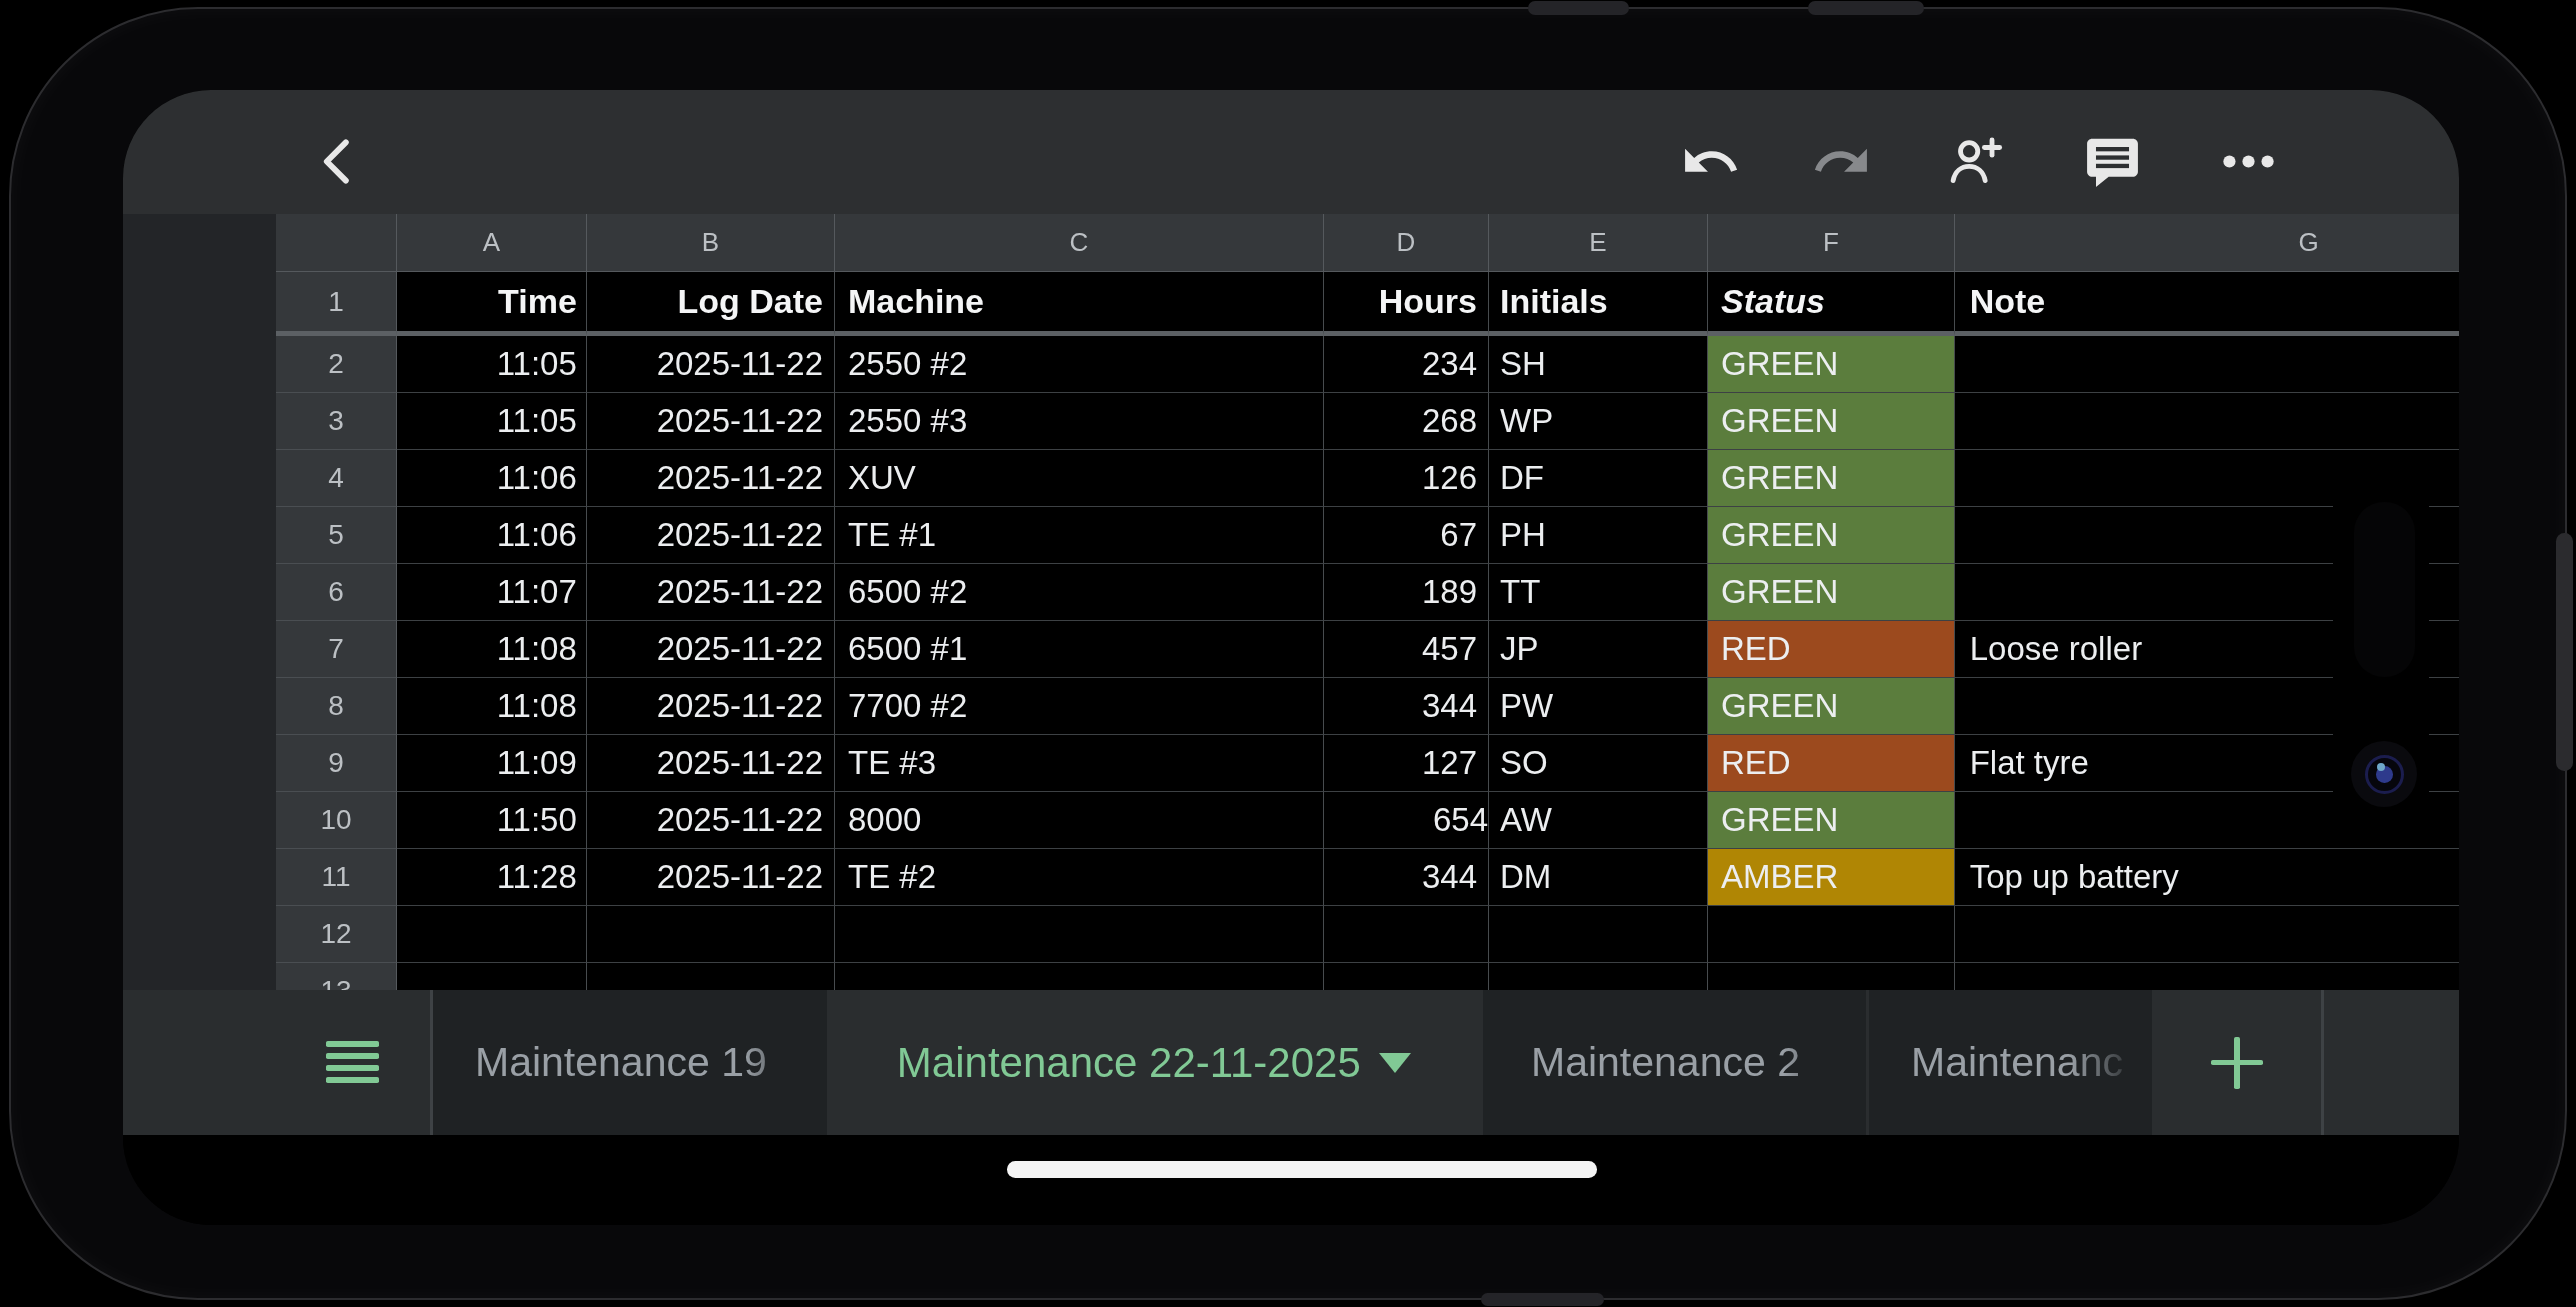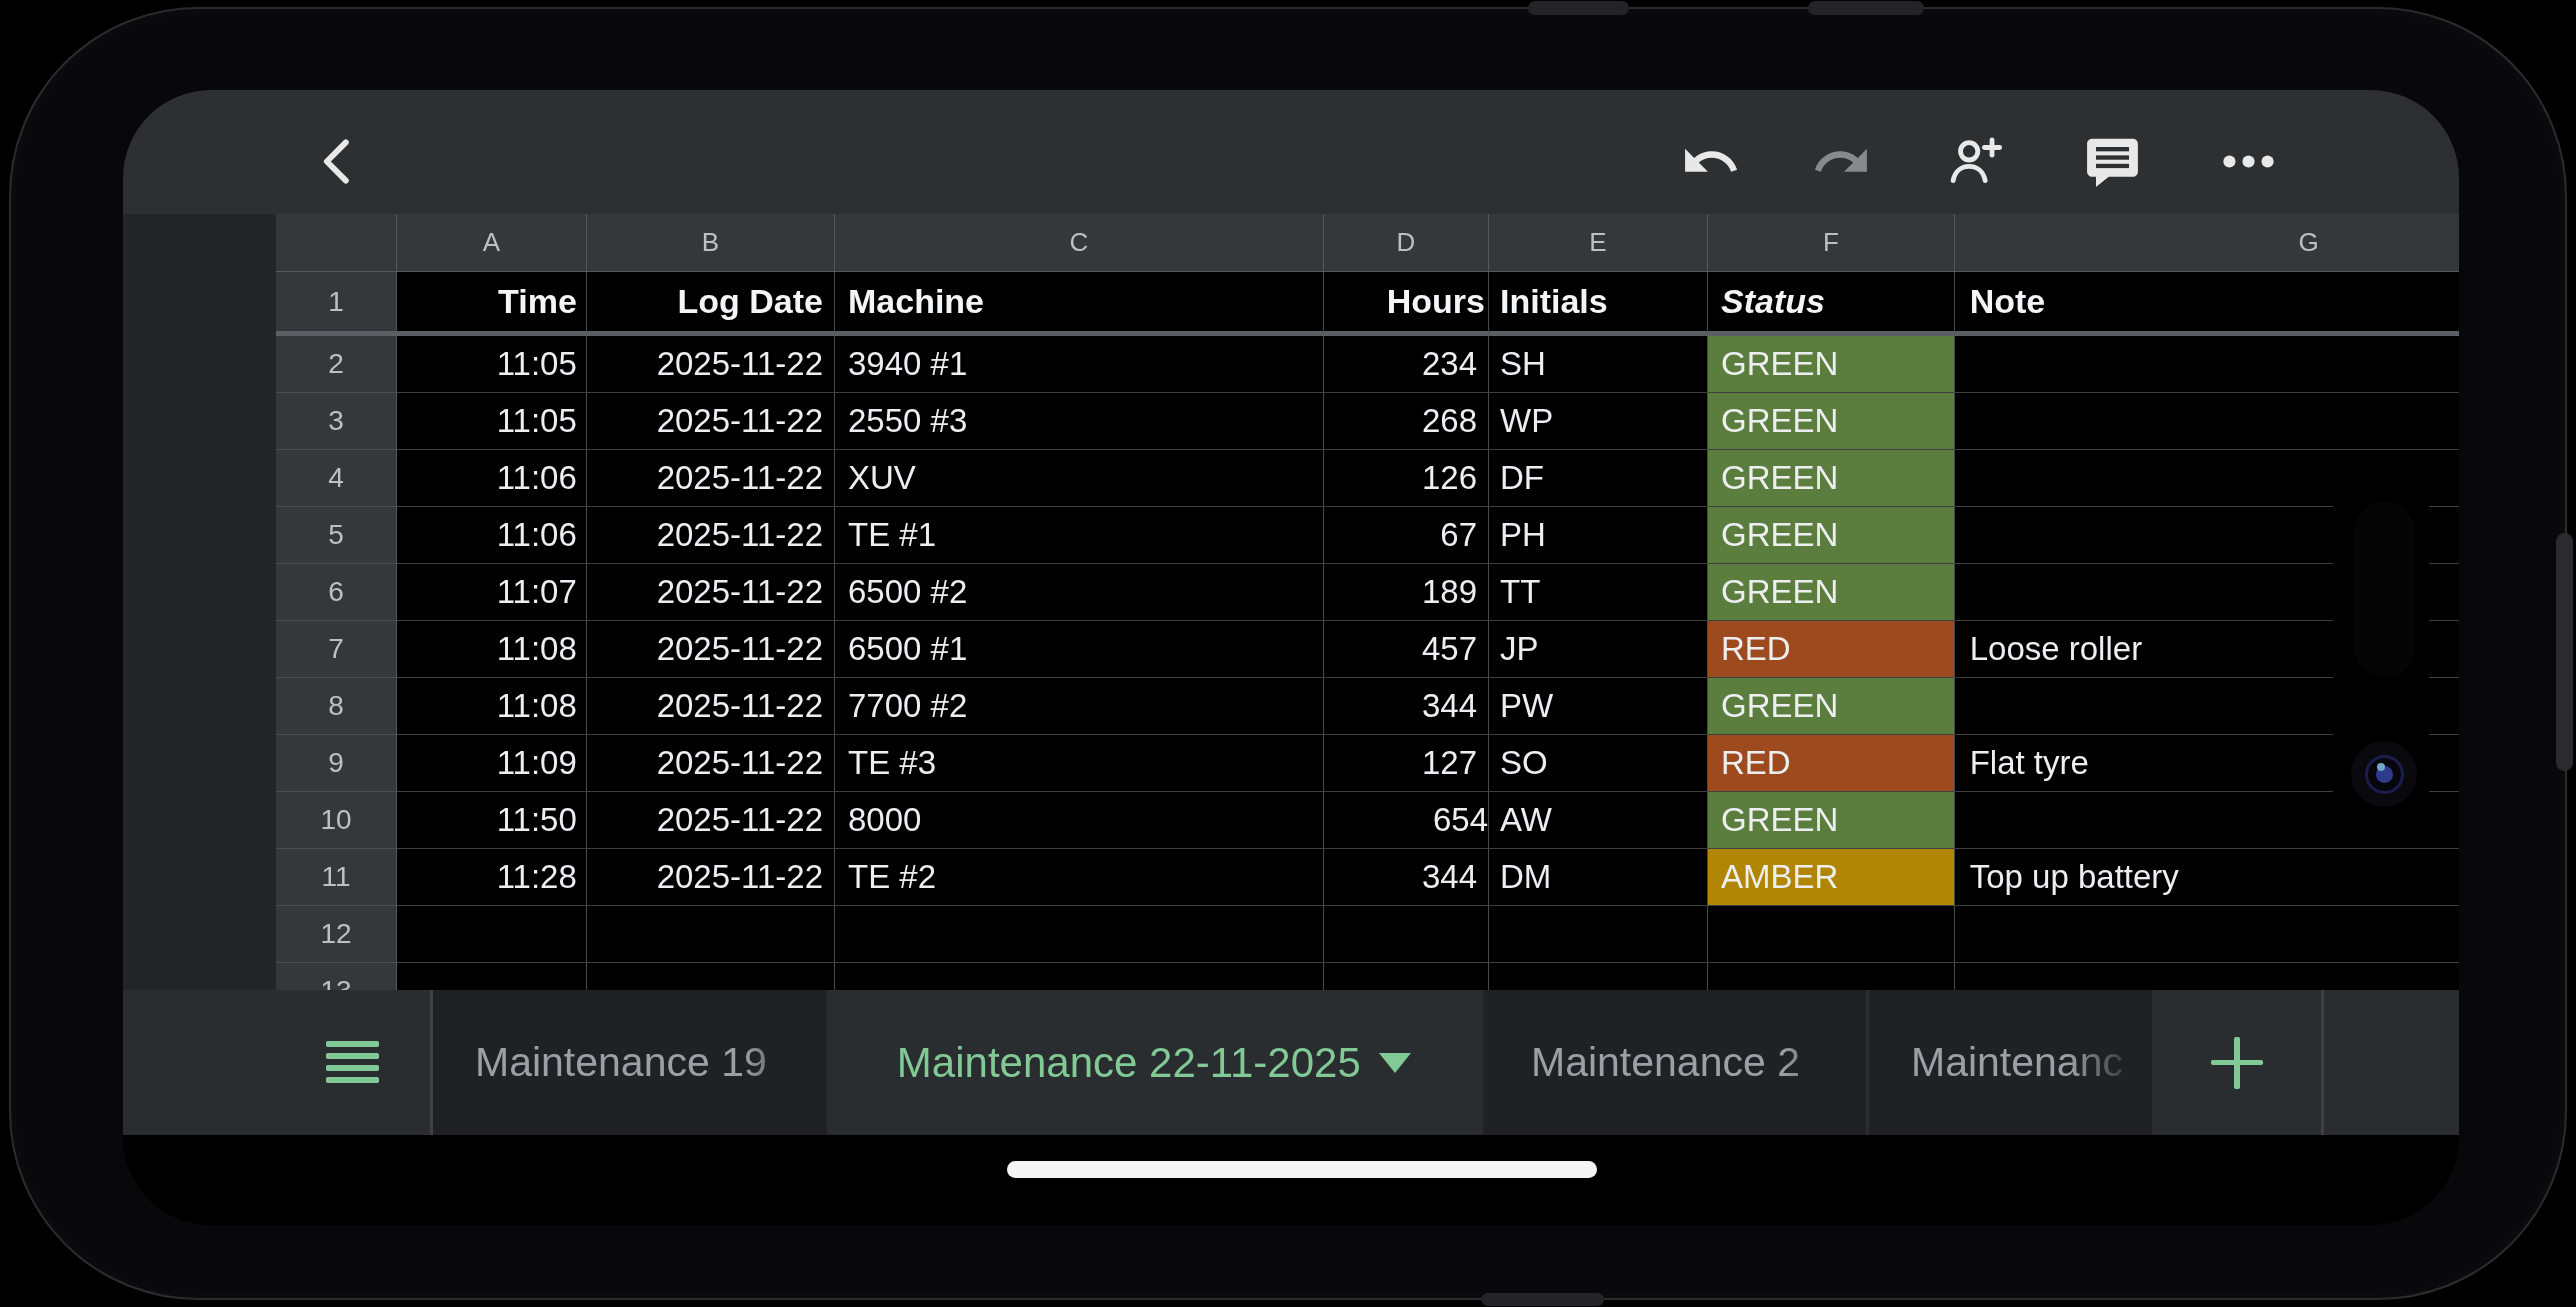--- a/index.html
+++ b/index.html
@@ -163,28 +163,28 @@
         <div class="hcell">B</div>
         <div class="hcell">C</div>
         <div class="hcell">D</div>
         <div class="hcell">E</div>
         <div class="hcell">F</div>
         <div class="hcell">G</div>
         <div class="gcell hdr1">1</div>
         <div class="cell hdr ar" style="padding-right: 9.2px;">Time</div>
         <div class="cell hdr ar" style="padding-right: 11px;">Log Date</div>
         <div class="cell hdr al" style="padding-left: 13px;">Machine</div>
-        <div class="cell hdr ar" style="padding-right: 3px;">Hours</div>
+        <div class="cell hdr ar" style="padding-right: 11px;">Hours</div>
         <div class="cell hdr al" style="padding-left: 11px;">Initials</div>
         <div class="cell hdr al" style="padding-left: 13px; font-style: italic;">Status</div>
         <div class="cell hdr al" style="padding-left: 14.7px;">Note</div>
         <div class="gcell">2</div>
         <div class="cell ar" style="padding-right: 9.2px;">11:05</div>
         <div class="cell ar" style="padding-right: 11px;">2025-11-22</div>
-        <div class="cell al" style="padding-left: 13px;">3940 #1</div>
+        <div class="cell al" style="padding-left: 13px;">2550 #2</div>
         <div class="cell ar" style="padding-right: 11px;">234</div>
         <div class="cell al" style="padding-left: 11px;">SH</div>
         <div class="cell al" style="padding-left: 13px; background: rgb(91, 125, 61);">GREEN</div>
         <div class="cell al" style="padding-left: 14.7px;"></div>
         <div class="gcell">3</div>
         <div class="cell ar" style="padding-right: 9.2px;">11:05</div>
         <div class="cell ar" style="padding-right: 11px;">2025-11-22</div>
         <div class="cell al" style="padding-left: 13px;">2550 #3</div>
         <div class="cell ar" style="padding-right: 11px;">268</div>
         <div class="cell al" style="padding-left: 11px;">WP</div>

